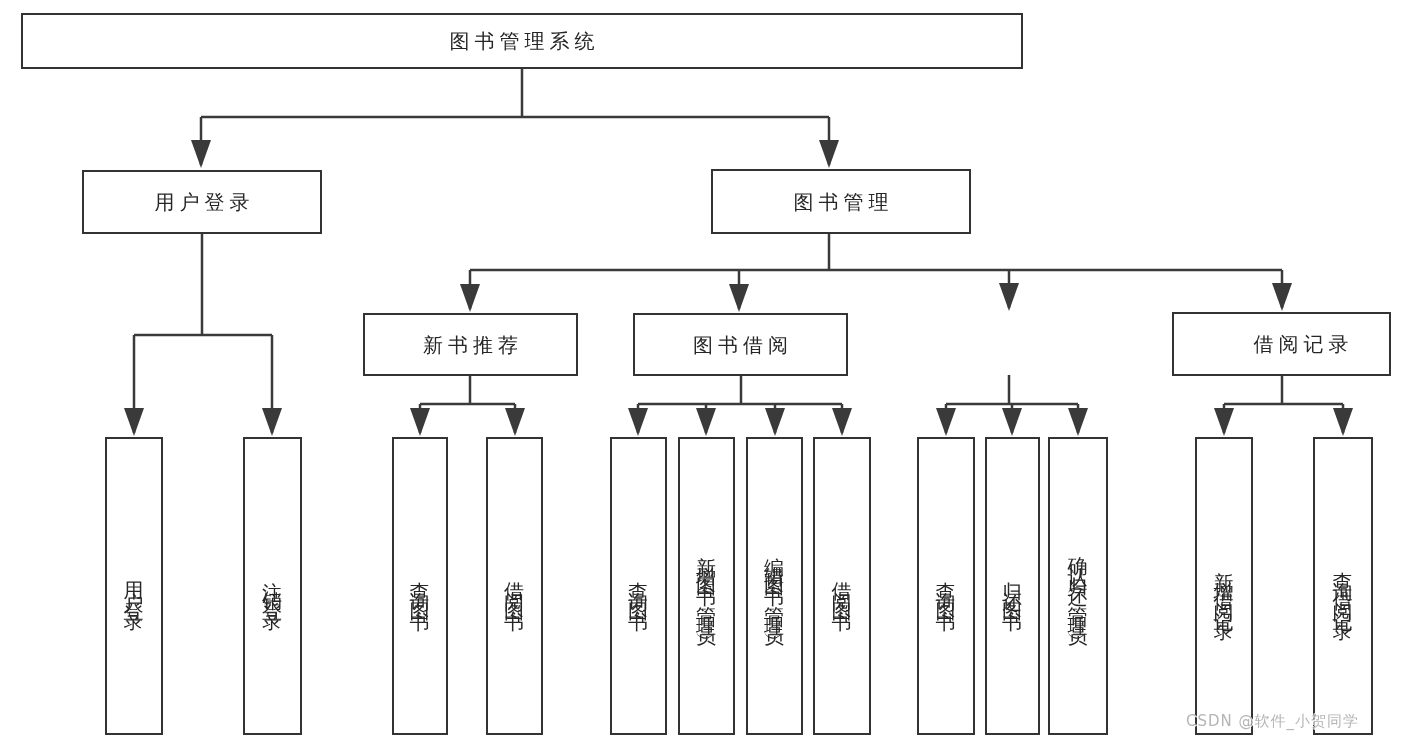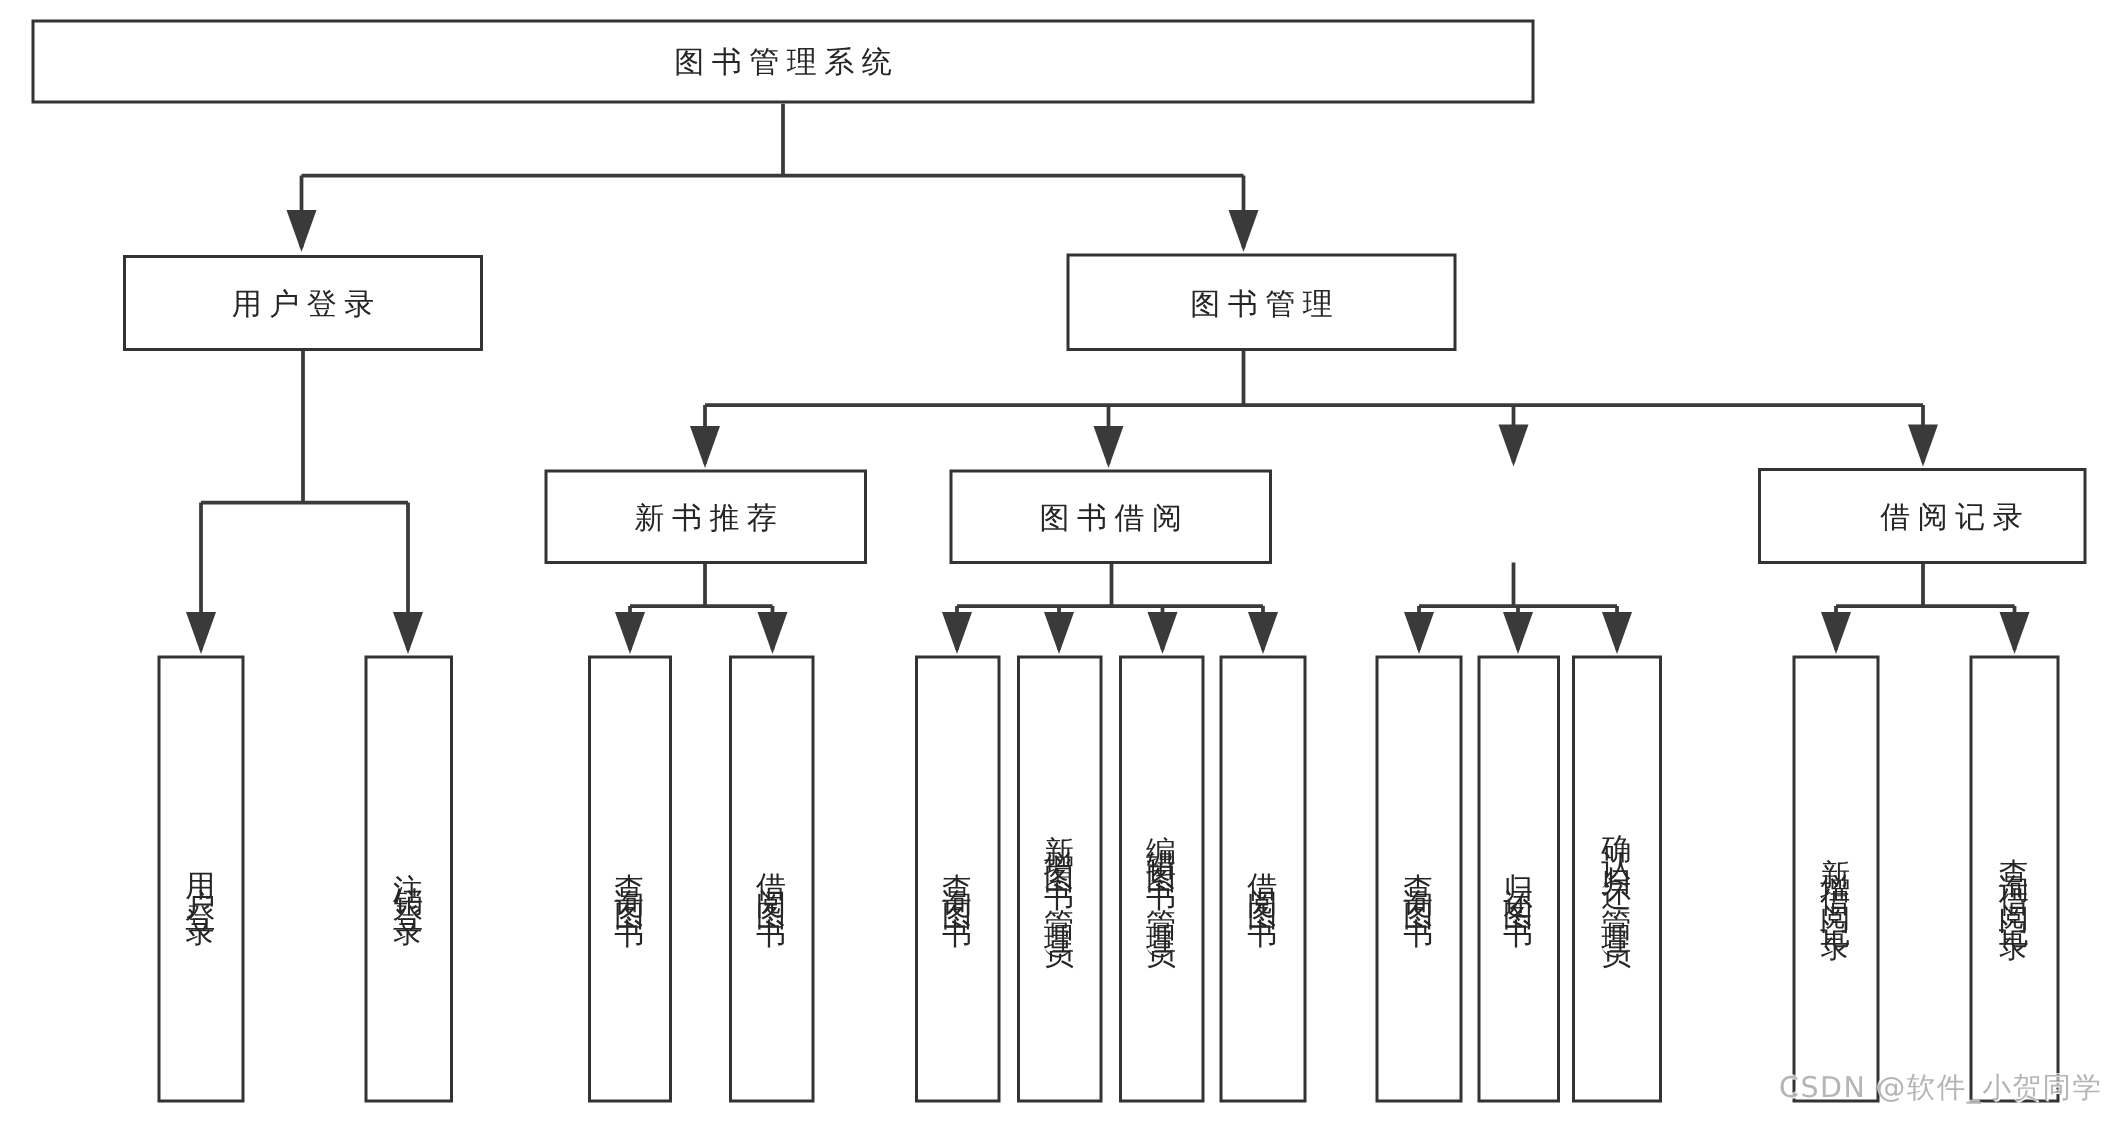--- a/index.html
+++ b/index.html
@@ -45,21 +45,21 @@
     writing-mode: vertical-rl;
     text-orientation: mixed;
     font-size: 20px;
     letter-spacing: 10px;
     white-space: nowrap;
   }
   .watermark {
     position: absolute;
     left: 1186px;
     top: 712px;
-    font-size: 19px;
+    font-size: 15px;
     letter-spacing: 1px;
     color: var(--watermark, #b5b5b5);
     text-shadow: 1px 1px 0 #ffffff, -1px -1px 0 rgba(255,255,255,0.7);
     white-space: nowrap;
     z-index: 5;
   }
 </style>
 </head>
 <body>
 

